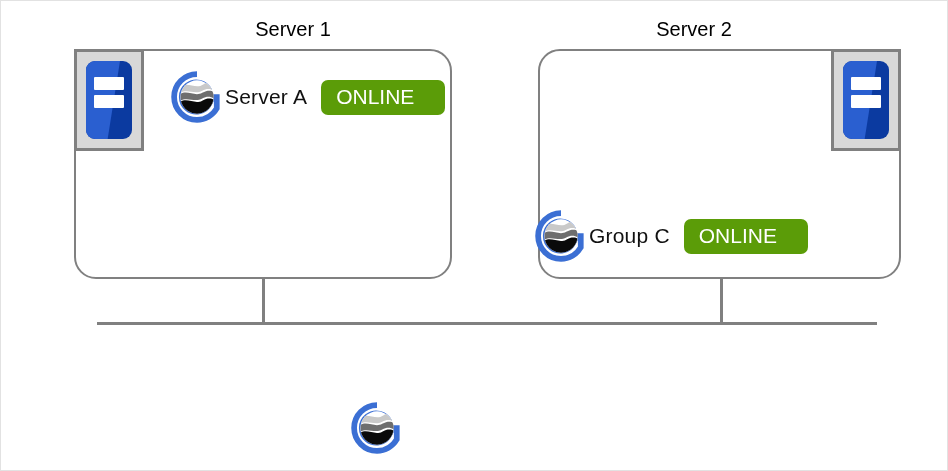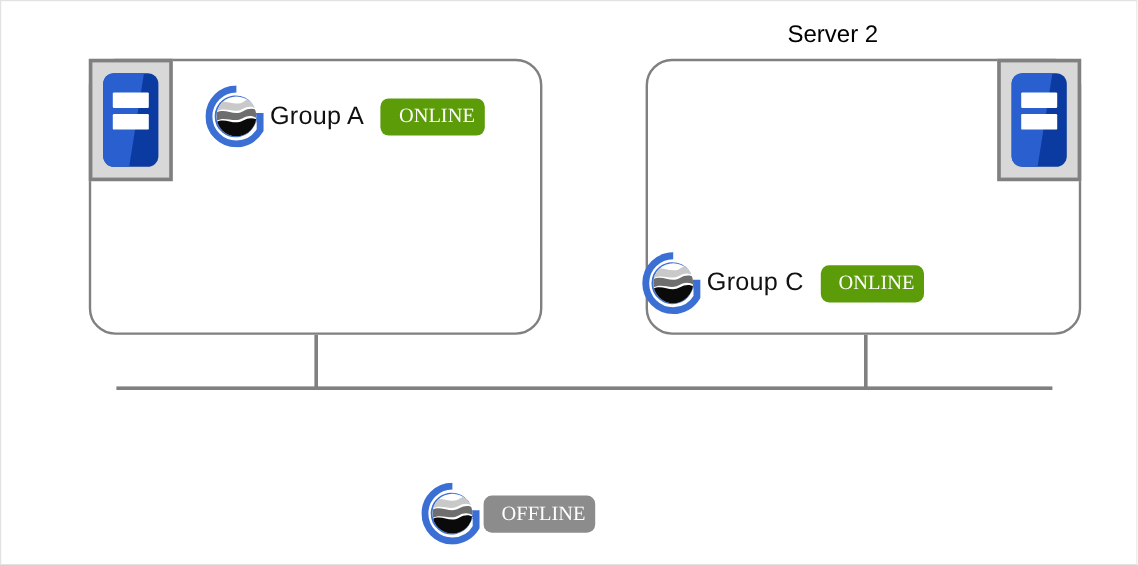--- a/index.html
+++ b/index.html
@@ -95,24 +95,24 @@
   }
   .group-label {
     font-family: "Liberation Sans", sans-serif;
     font-size: 21px;
     color: #111111;
     margin-left: 2px;
     margin-right: 14px;
     letter-spacing: 0.2px;
   }
   .status-badge {
-    font-family: Liberation Serif, serif;
-    font-size: 17px;
+    font-family: Liberation Sans, sans-serif;
+    font-size: 21px;
     color: #ffffff;
-    padding: 6px 8px 8px 15px;
+    padding: 6px 31px 8px 15px;
     border-radius: 7px;
     line-height: 1;
     display: inline-block;
   }
   .status-online  { background: #5b9c08; }
   .status-offline { background: #8c8c8c; }
 
   
   .v-connector {
     position: absolute;
@@ -123,20 +123,21 @@
     position: absolute;
     height: 3px;
     background: #808080;
   }
 </style>
 </head>
 <body>
 
 <div id="canvas">
 
+  <div class="server-title" style="left:222px; top:18px; width:140px;">Server 1</div>
 
   <div class="server-box" style="left:73px; top:48px; width:378px; height:230px;"></div>
 
   <div class="server-icon" style="left:73px; top:48px;">
     <div class="chassis">
       <div class="bar b1"></div>
       <div class="bar b2"></div>
     </div>
   </div>
 
@@ -148,21 +149,21 @@
           </clipPath>
       </defs>
       <path d="M50 6 A44 44 0 1 0 50 94 A44 44 0 0 0 88 72 L88 50 L62 50 L62 62 L74 62 A28 28 0 1 1 74 38" fill="none" stroke="#3b6fd4" stroke-width="11" stroke-linecap="butt"></path>
       <circle cx="50" cy="50" r="32" fill="#ffffff"></circle>
       <g clip-path="url(#gclipA)">
         <path d="M18 30 C32 20, 48 36, 62 26 C72 19, 80 22, 86 26 L86 40 C78 34, 70 32, 60 38 C46 46, 32 34, 18 42 Z" fill="#c9c9c9"></path>
         <path d="M18 44 C32 36, 46 50, 60 42 C72 35, 80 38, 86 42 L86 55 C78 49, 70 47, 60 53 C46 61, 32 49, 18 57 Z" fill="#6e6e6e"></path>
         <path d="M18 59 C32 51, 46 65, 60 57 C72 50, 80 53, 86 57 L86 86 L18 86 Z" fill="#0a0a0a"></path>
       </g>
     </svg>
-    <span class="group-label">Group A</span>
+    <span class="group-label">Server A</span>
     <span class="status-badge status-online">ONLINE</span>
   </div>
 
   <div class="server-title" style="left:623px; top:18px; width:140px;text-align:center;">Server 2</div>
 
   <div class="server-box" style="left:537px; top:48px; width:363px; height:230px;"></div>
 
   <div class="server-icon" style="left:830px; top:48px;">
     <div class="chassis">
       <div class="bar b1"></div>
@@ -201,16 +202,15 @@
           </clipPath>
       </defs>
       <path d="M50 6 A44 44 0 1 0 50 94 A44 44 0 0 0 88 72 L88 50 L62 50 L62 62 L74 62 A28 28 0 1 1 74 38" fill="none" stroke="#3b6fd4" stroke-width="11" stroke-linecap="butt"></path>
       <circle cx="50" cy="50" r="32" fill="#ffffff"></circle>
       <g clip-path="url(#gclipB)">
         <path d="M18 30 C32 20, 48 36, 62 26 C72 19, 80 22, 86 26 L86 40 C78 34, 70 32, 60 38 C46 46, 32 34, 18 42 Z" fill="#c9c9c9"></path>
         <path d="M18 44 C32 36, 46 50, 60 42 C72 35, 80 38, 86 42 L86 55 C78 49, 70 47, 60 53 C46 61, 32 49, 18 57 Z" fill="#6e6e6e"></path>
         <path d="M18 59 C32 51, 46 65, 60 57 C72 50, 80 53, 86 57 L86 86 L18 86 Z" fill="#0a0a0a"></path>
       </g>
     </svg>
-    <span class="status-badge status-offline">OFFLINE</span>
   </div>
 
 </div>
 
 </body></html>

